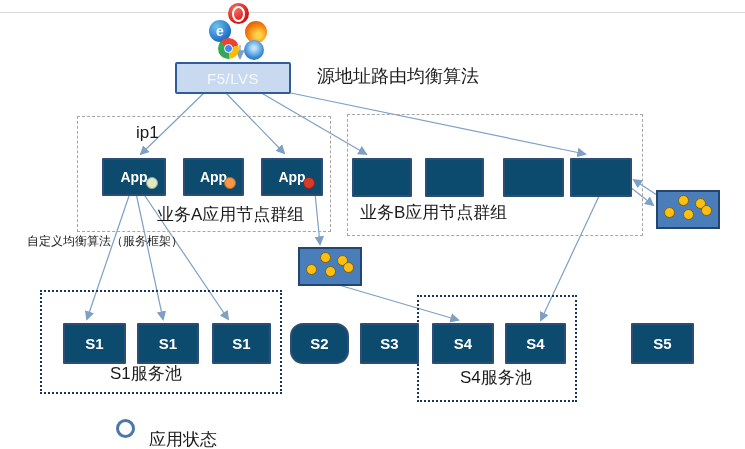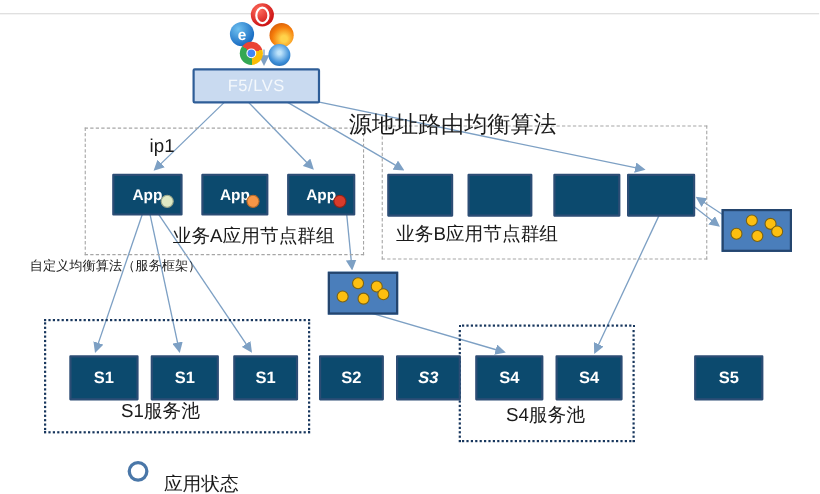--- a/index.html
+++ b/index.html
@@ -11,21 +11,21 @@
   svg.arrows{position:absolute;left:0;top:0;z-index:1;}
   svg.arrows line{stroke:#7da0c4;stroke-width:1.2;}
   .abs{position:absolute;}
   
   .lb-box{
     left:175px;top:62px;width:112px;height:28px;z-index:2;
     background:#c9daf0;border:2.5px solid #2e5d97;border-radius:2px;
     display:flex;align-items:center;justify-content:center;
     color:#f4f8fc;font-size:15px;letter-spacing:.5px;
   }
-  .title-label{left:317px;top:64px;font-size:21px;z-index:2;margin-top:35px;}
+  .title-label{left:317px;top:64px;font-size:18px;z-index:2;}
   
   .group-frame{border:1px dashed #a6a6a6;z-index:1;}
   .frame-a{left:77px;top:116px;width:252px;height:114px;}
   .frame-b{left:347px;top:114px;width:294px;height:120px;}
   .ip-label{left:136px;top:123px;font-size:17px;z-index:2;}
   .note-label{left:27px;top:193px;font-size:12px;z-index:2;margin-top:40px;}
   .groupa-label{left:157px;top:203px;font-size:17px;z-index:2;text-align:center;}
   .groupb-label{left:360px;top:201px;font-size:17px;z-index:2;text-align:right;}
   
   .node{
@@ -48,21 +48,21 @@
   .ydot{position:absolute;width:11px;height:11px;border-radius:50%;background:#fdbf10;border:1.5px solid #7a6214;box-sizing:border-box;}
   .yd1{left:20px;top:3px;} .yd2{left:37px;top:6px;} .yd3{left:6px;top:15px;} .yd4{left:25px;top:17px;} .yd5{left:43px;top:13px;}
   .short-label{left:646px;top:136px;font-size:17px;z-index:2;}
   .long-label{left:382px;top:252px;font-size:17px;z-index:2;}
   
   .pool-frame{border:2px dotted #17365d;z-index:1;}
   .pool-s1{left:40px;top:290px;width:238px;height:100px;}
   .pool-s4{left:417px;top:295px;width:156px;height:103px;}
   .s-node{top:323px;height:37px;}
   .s1a{left:63px;width:59px;} .s1b{left:137px;width:58px;} .s1c{left:212px;width:55px;}
-  .s2{left:290px;width:55px;} .s3{left:360px;width:55px;font-style:italic;}
+  .s2{left:290px;width:55px;border-radius:13px;} .s3{left:360px;width:55px;}
   .s4a{left:432px;width:58px;} .s4b{left:505px;width:57px;}
   .s5{left:607px;width:59px;margin-left:24px;}
   .pool-s1-label{left:110px;top:362px;font-size:17px;z-index:2;}
   .pool-s4-label{left:460px;top:366px;font-size:17px;z-index:2;}
   
   .legend-ring{left:116px;top:419px;width:13px;height:13px;border:3px solid #4a77a8;border-radius:50%;background:#fff;z-index:2;}
   .legend-label{left:149px;top:428px;font-size:17px;z-index:2;}
   
   .bicon{z-index:2;border-radius:50%;display:flex;align-items:center;justify-content:center;
          font-size:12px;font-weight:bold;color:#fff;}

